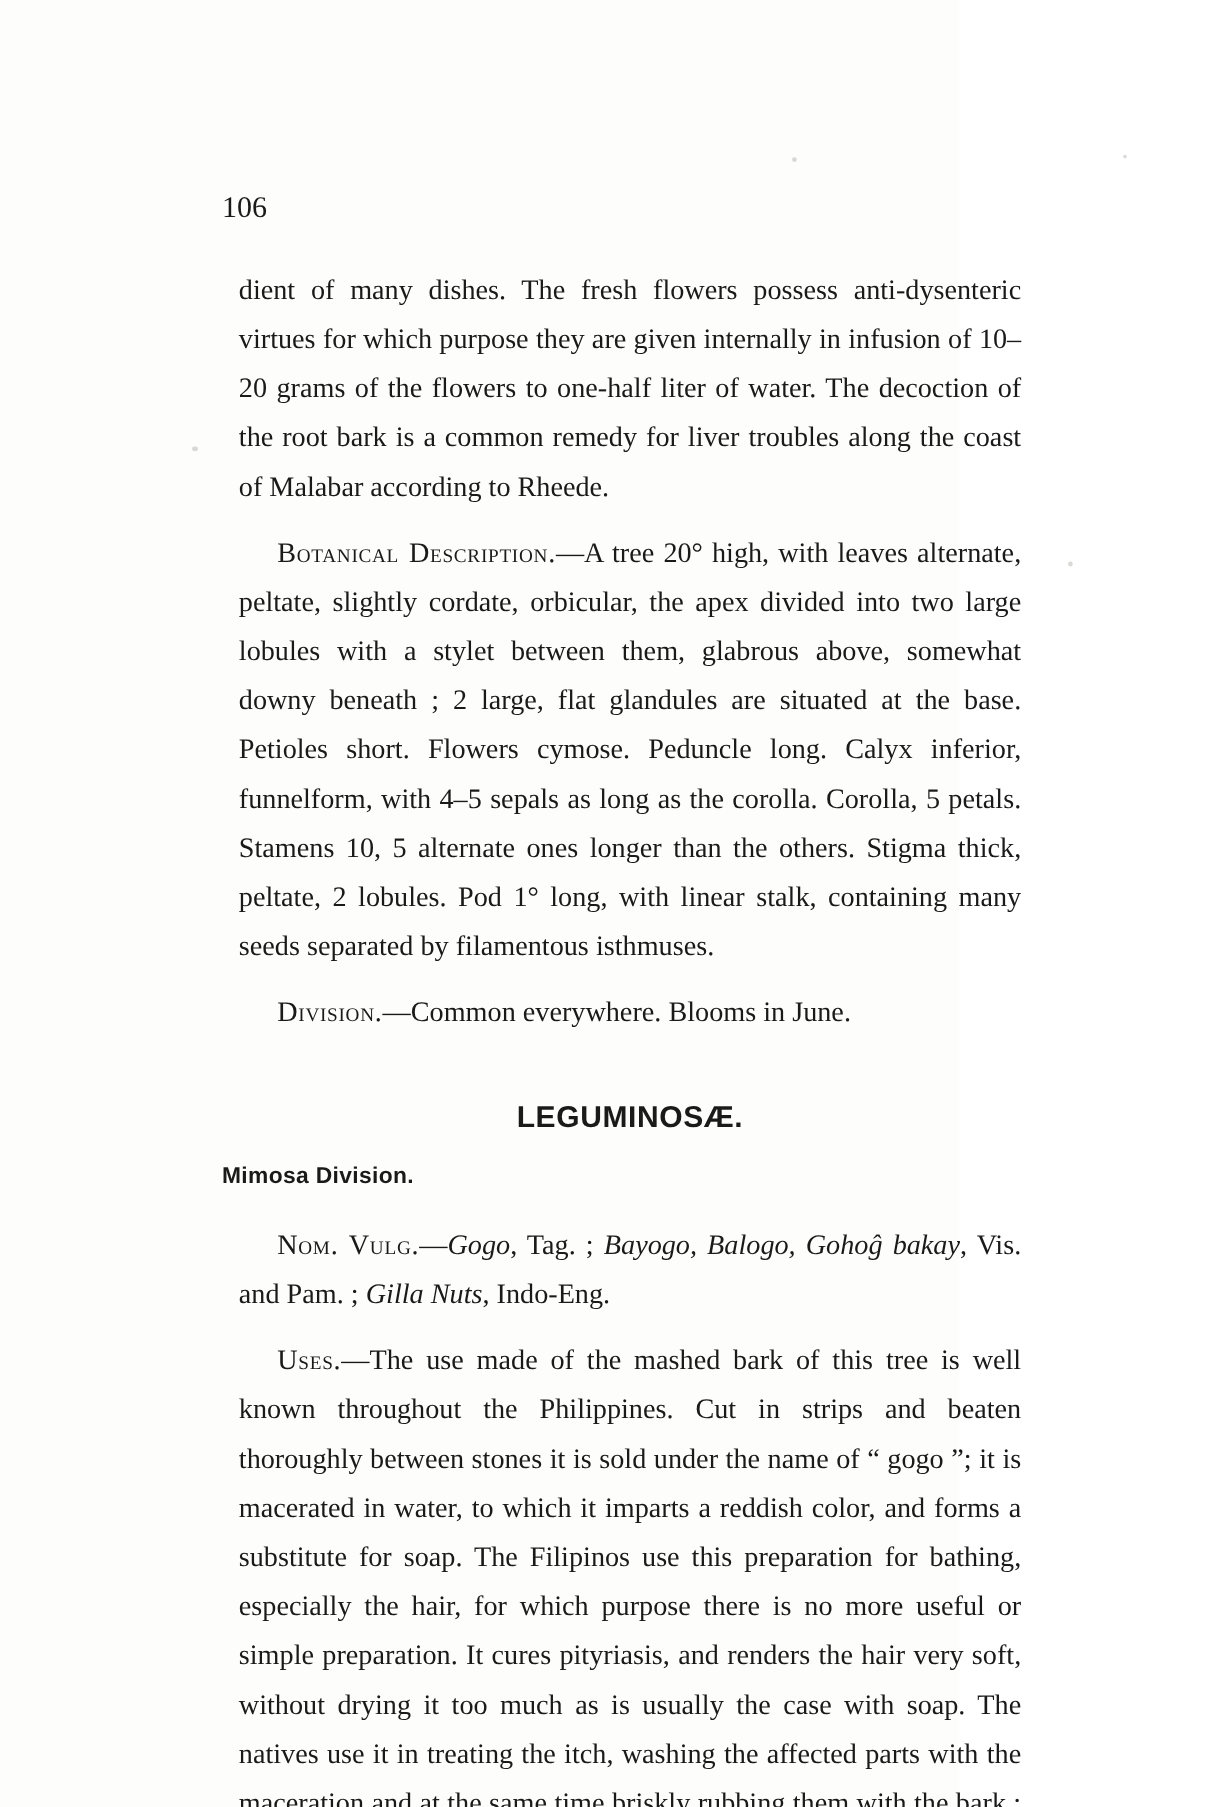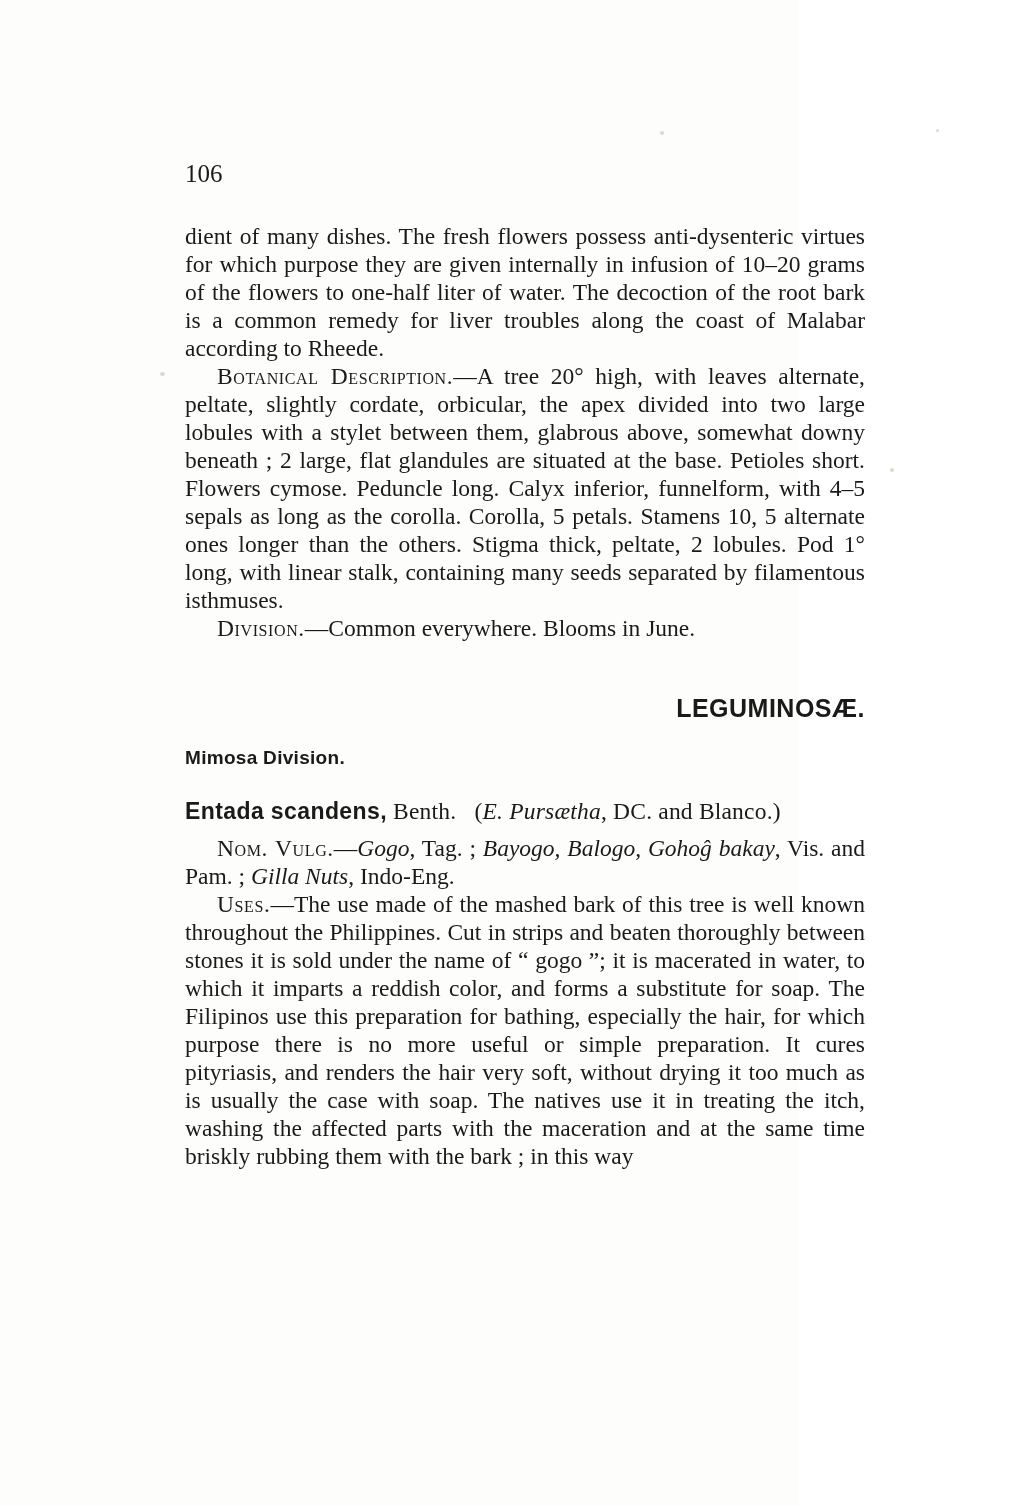--- a/index.html
+++ b/index.html
@@ -42,44 +42,44 @@
     letter-spacing: 0;
   }
   .head-title {
     font-size: 19px;
     font-variant: small-caps;
     text-transform: uppercase;
     letter-spacing: 1.1px;
   }
   
   p {
-    margin: 0;
+    margin: 14px;
     font-size: 23.5px;
-    line-height: 28px;
+    line-height: 41px;
     text-align: justify;
     text-justify: inter-word;
     -webkit-hyphens: none;
     hyphens: none;
   }
   p.indent {
     text-indent: 32px;
   }
   p + p {
     margin-top: 0;
   }
   .smallcaps {
     font-variant: small-caps;
     letter-spacing: 0.6px;
   }
   .ital {
     font-style: italic;
   }
   
   .family-head {
-    text-align: right;
+    text-align: center;
     font-family: "Liberation Sans", sans-serif;
     font-weight: bold;
     font-size: 25px;
     letter-spacing: 0.5px;
     margin-top: 52px;
     margin-bottom: 0;
   }
   .division-head {
     text-align: left;
     font-family: "Liberation Sans", sans-serif;
@@ -131,25 +131,20 @@
       <span class="smallcaps">Botanical Description.</span><span>—A tree 20° high, with leaves alternate, peltate, slightly cordate, orbicular, the apex divided into two large lobules with a stylet between them, glabrous above, somewhat downy beneath ; 2 large, flat glandules are situated at the base.   Petioles short.   Flowers cymose.   Peduncle long.   Calyx inferior, funnelform, with 4–5 sepals as long as the corolla.   Corolla, 5 petals.   Stamens 10, 5 alternate ones longer than the others.   Stigma thick, peltate, 2 lobules.   Pod 1° long, with linear stalk, containing many seeds separated by filamentous isthmuses.</span>
     </p>
 
     <p class="indent">
       <span class="smallcaps">Division.</span><span>—Common everywhere.   Blooms in June.</span>
     </p>
 
     <div class="family-head">LEGUMINOSÆ.</div>
     <div class="division-head">Mimosa Division.</div>
 
-    <div class="species-line">
-      <span class="species-name">Entada scandens,</span>
-      <span>Benth.</span>
-      &nbsp; <span>(</span><span class="ital">E. Pursætha</span><span>, DC. and Blanco.)</span>
-    </div>
 
     <p class="indent">
       <span class="smallcaps">Nom. Vulg.</span><span>—</span><span class="ital">Gogo</span><span>, Tag. ; </span><span class="ital">Bayogo, Balogo, Gohoĝ bakay</span><span>, Vis. and Pam. ; </span><span class="ital">Gilla Nuts</span><span>, Indo-Eng.</span>
     </p>
 
     <p class="indent">
       <span class="smallcaps">Uses.</span><span>—The use made of the mashed bark of this tree is well known throughout the Philippines.   Cut in strips and beaten thoroughly between stones it is sold under the name of “ gogo ”; it is macerated in water, to which it imparts a reddish color, and forms a substitute for soap.   The Filipinos use this preparation for bathing, especially the hair, for which purpose there is no more useful or simple preparation.   It cures pityriasis, and renders the hair very soft, without drying it too much as is usually the case with soap.   The natives use it in treating the itch, washing the affected parts with the maceration and at the same time briskly rubbing them with the bark ; in this way</span>
     </p>
 
   </div>

